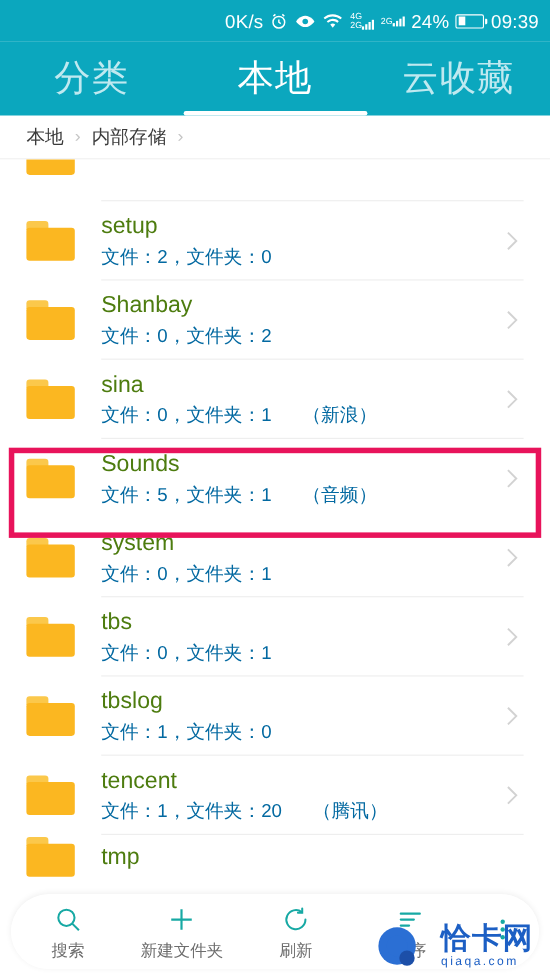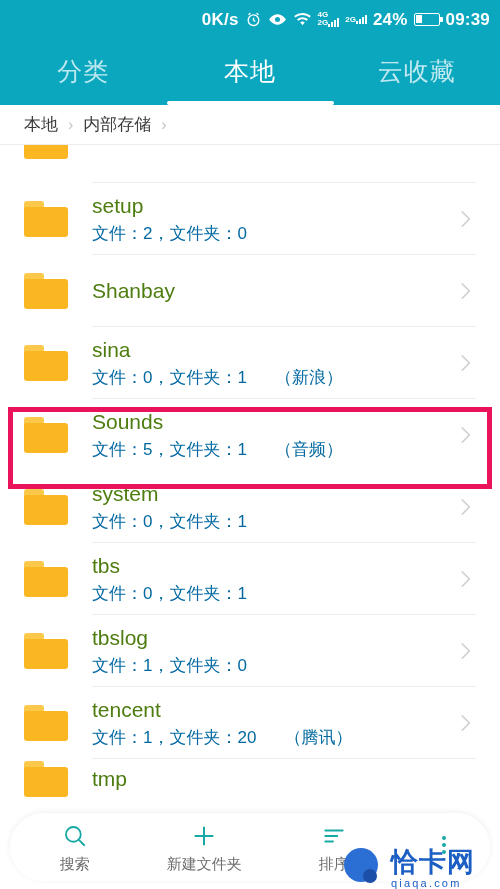--- a/index.html
+++ b/index.html
@@ -10,21 +10,20 @@
     overflow: hidden;
   }
   #app { position: relative; width: 500px; height: 889px; background: #fff; }
 
   
   .statusbar {
     height: 38px; background: #0BA7BE;
     display: flex; align-items: center; justify-content: flex-end;
     padding-right: 10px; gap: 6px;
     color: #ffffff;
-    font-weight: bold;
   }
   .sb-text { font-size: 17px; letter-spacing: .2px; line-height: 1; }
   .sb-ico { display: inline-flex; align-items: center; }
   .sb-ico svg { display: block; }
   .sig-group { display: inline-flex; flex-direction: column; justify-content: center; line-height: 1; }
   .sig-label { font-size: 8px; }
   .sig-bars { display: inline-flex; align-items: flex-end; gap: 1px; height: 9px; }
   .sig-bars i { display: block; width: 2px; background: #fff; }
   .sig-bars i:nth-child(1) { height: 3px; }
   .sig-bars i:nth-child(2) { height: 5px; }
@@ -41,21 +40,21 @@
   }
   .battery .lvl { position: absolute; left: 1.5px; top: 1.5px; bottom: 1.5px; width: 24%; background: #fff; }
 
   
   .tabbar {
     height: 67px; background: #0BA7BE;
     display: flex; align-items: center; position: relative;
   }
   .tab {
     flex: 1; text-align: center; color: #BFE9F0;
-    font-size: 25px; letter-spacing: 1px;
+    font-size: 33px; letter-spacing: 1px;
     height: 100%; display: flex; align-items: center; justify-content: center;
   }
   .tab.active { color: #ffffff; }
   .tab-underline {
     position: absolute; bottom: 0; left: 167px; width: 167px; height: 4px;
     background: #ffffff; border-radius: 2px;
   }
 
   
   .breadcrumb {
@@ -118,21 +117,21 @@
   .tool { display: flex; flex-direction: column; align-items: center; gap: 4px; width: 88px; }
   .tool .ic { height: 30px; display: flex; align-items: center; justify-content: center; color: #17A9A4; }
   .tool .lb { font-size: 15px; color: #6d6d6d; white-space: nowrap; }
   .tool.more { width: 50px; }
   .dots { display: flex; flex-direction: column; gap: 3px; align-items: center; }
   .dots i { width: 4px; height: 4px; border-radius: 50%; background: #17A9A4; display: block; }
 
   
   .watermark {
     position: absolute; right: 0; bottom: 0; width: 160px; height: 49px;
-    display: flex; align-items: flex-end; gap: 5px; z-index: 8;
+    display: flex; align-items: flex-start; gap: 15px; z-index: 8;
     background: transparent;
   }
   .wm-logo { width: 46px; height: 44px; position: relative; flex: 0 0 46px; }
   .wm-text { display: flex; flex-direction: column; line-height: 1; }
   .wm-cn { font-size: 27px; font-weight: bold; color: #1C5FC4; letter-spacing: 1px; }
   .wm-en { font-size: 11px; color: #1C5FC4; letter-spacing: 2.2px; margin-top: 2px; }
 </style>
 </head>
 <body>
 
@@ -243,20 +242,24 @@
       <span class="sep"></span>
     </div>
 
     <div class="row">
       <div class="folder">
           <span class="tabtop"></span>
           <span class="body"></span>
         </div>
       <div class="row-text">
         <div class="row-name">Shanbay</div>
+        <div class="row-meta">
+          <span>文件：0，文件夹：2</span>
+          <span class="note"></span>
+        </div>
       </div>
       <span class="chev">
         <svg width="26" height="26" viewBox="0 0 24 24" fill="none" stroke="#c4c4c4" stroke-width="1.6">
             <path d="M9 5l7 7-7 7"></path>
           </svg>
       </span>
       <span class="sep"></span>
     </div>
 
     <div class="row">
@@ -406,20 +409,29 @@
 
     <div class="tool">
       <span class="ic">
         <svg width="28" height="28" viewBox="0 0 24 24" fill="none" stroke="#17A9A4" stroke-width="1.7">
             <path d="M12 4v16M4 12h16"></path>
           </svg>
       </span>
       <span class="lb">新建文件夹</span>
     </div>
 
+    <div class="tool">
+      <span class="ic">
+        <svg width="26" height="26" viewBox="0 0 24 24" fill="none" stroke="#17A9A4" stroke-width="1.7" stroke-linecap="round">
+          <path d="M20 12a8 8 0 1 1-3.1-6.3"></path>
+            <path d="M17.3 2.6v3.6h-3.6"></path>
+        </svg>
+      </span>
+      <span class="lb">刷新</span>
+    </div>
 
     <div class="tool">
       <span class="ic">
         <svg width="26" height="26" viewBox="0 0 24 24" fill="none" stroke="#17A9A4" stroke-width="1.8" stroke-linecap="round">
           <path d="M4 7h16M4 12h11M4 17h7"></path>
         </svg>
       </span>
       <span class="lb">排序</span>
     </div>
 

